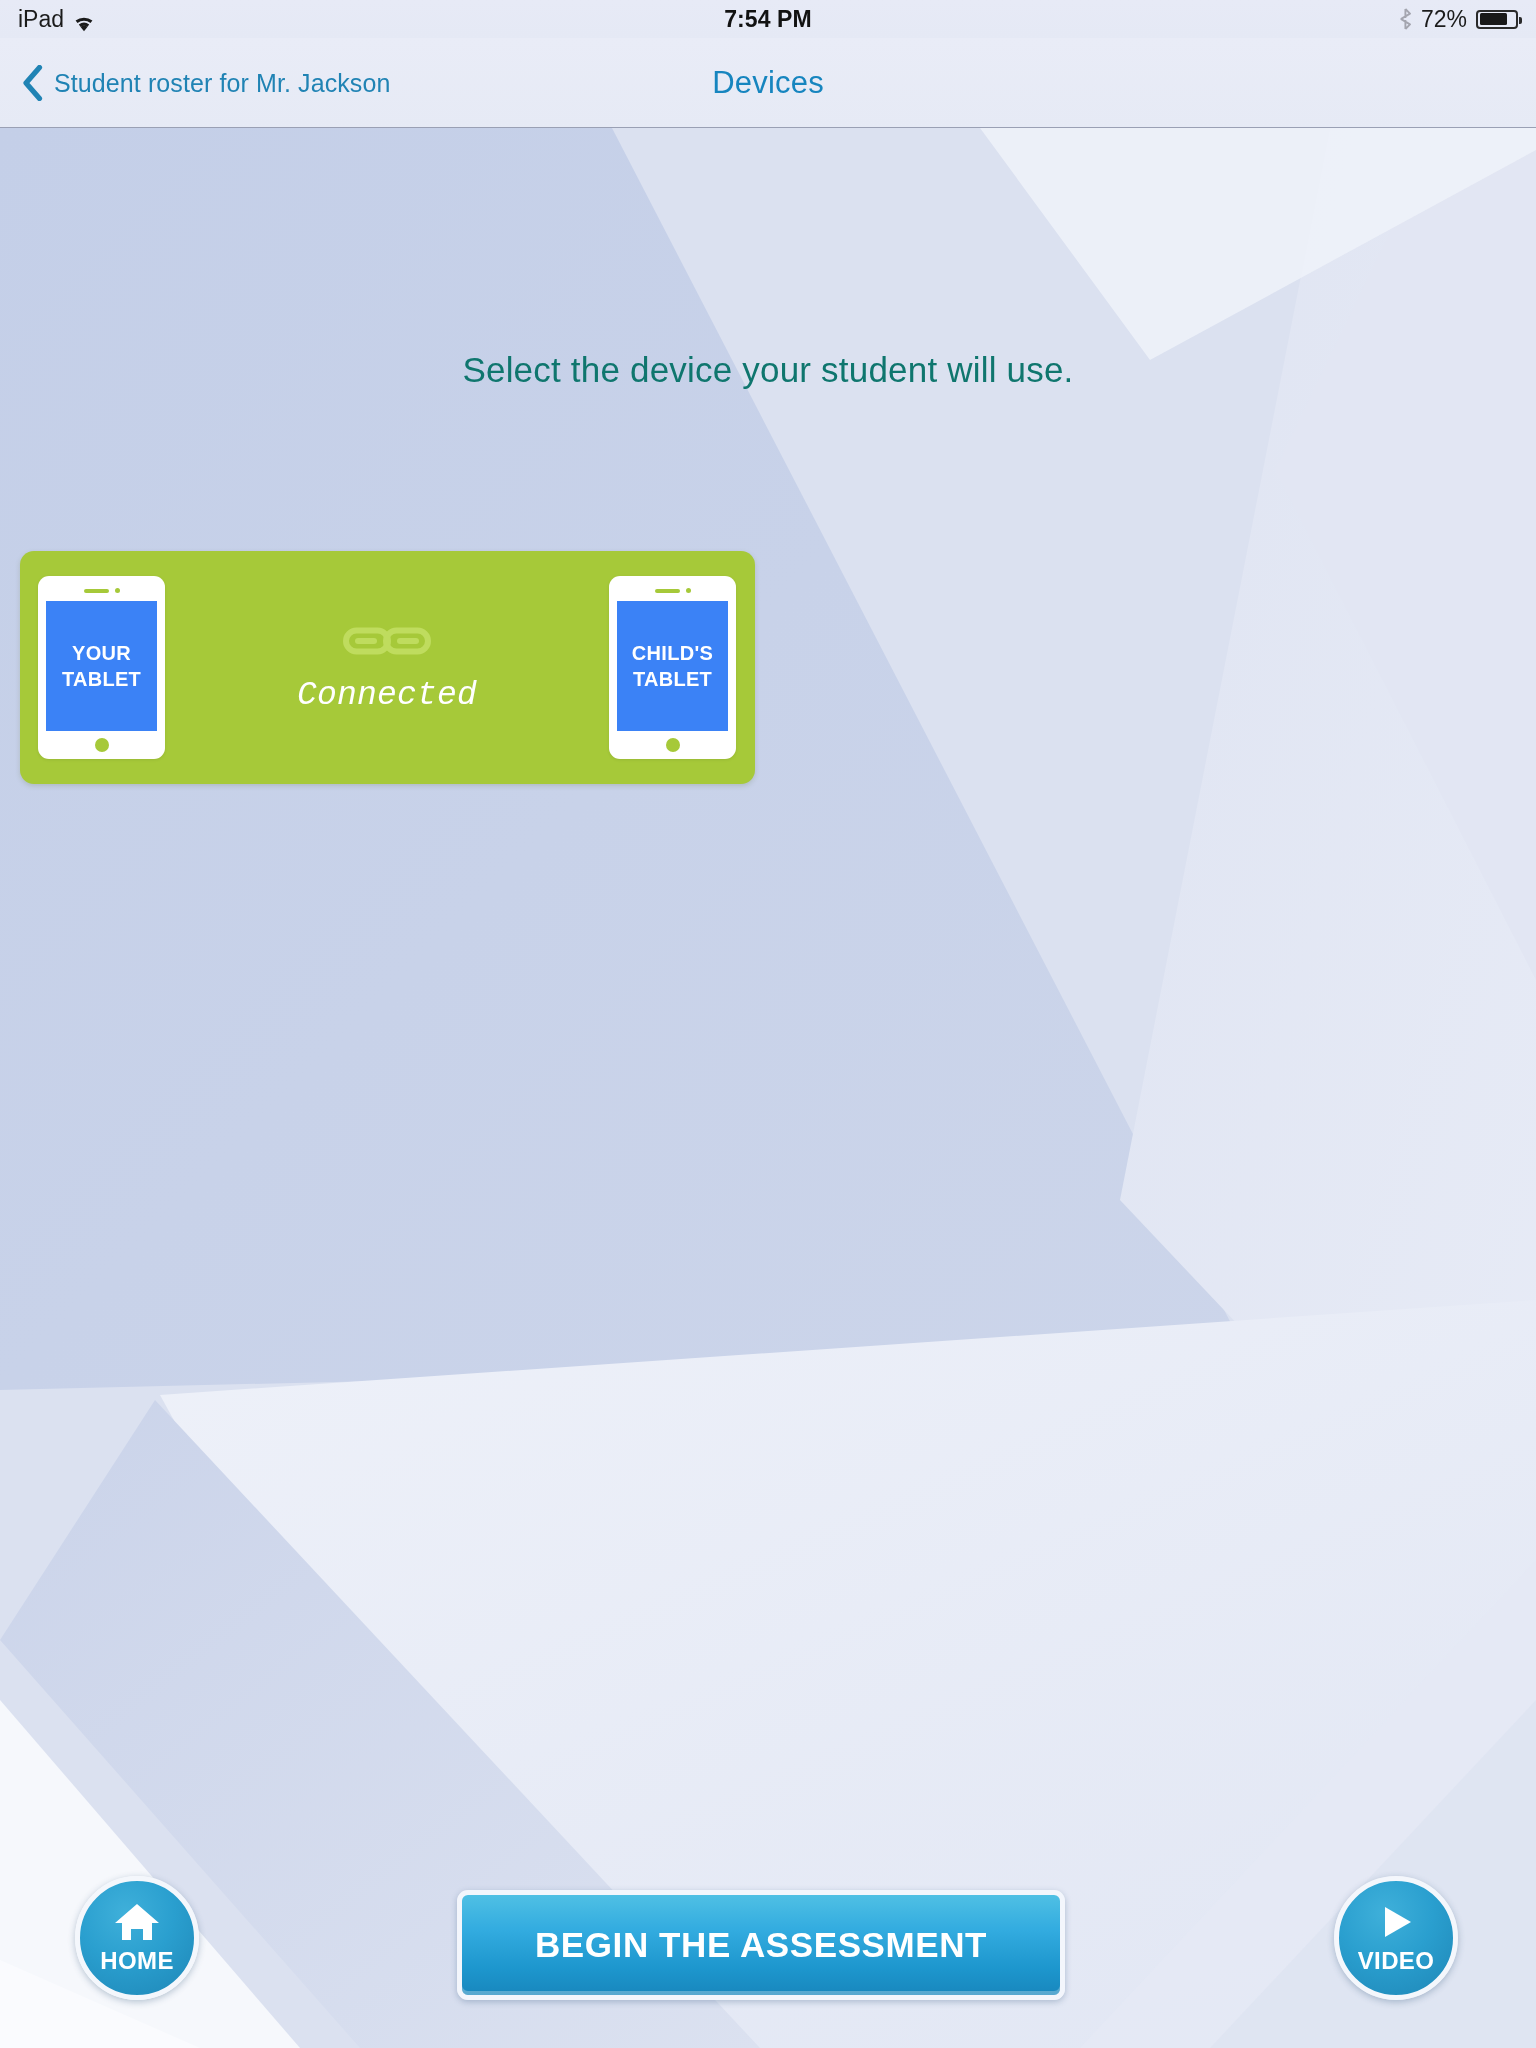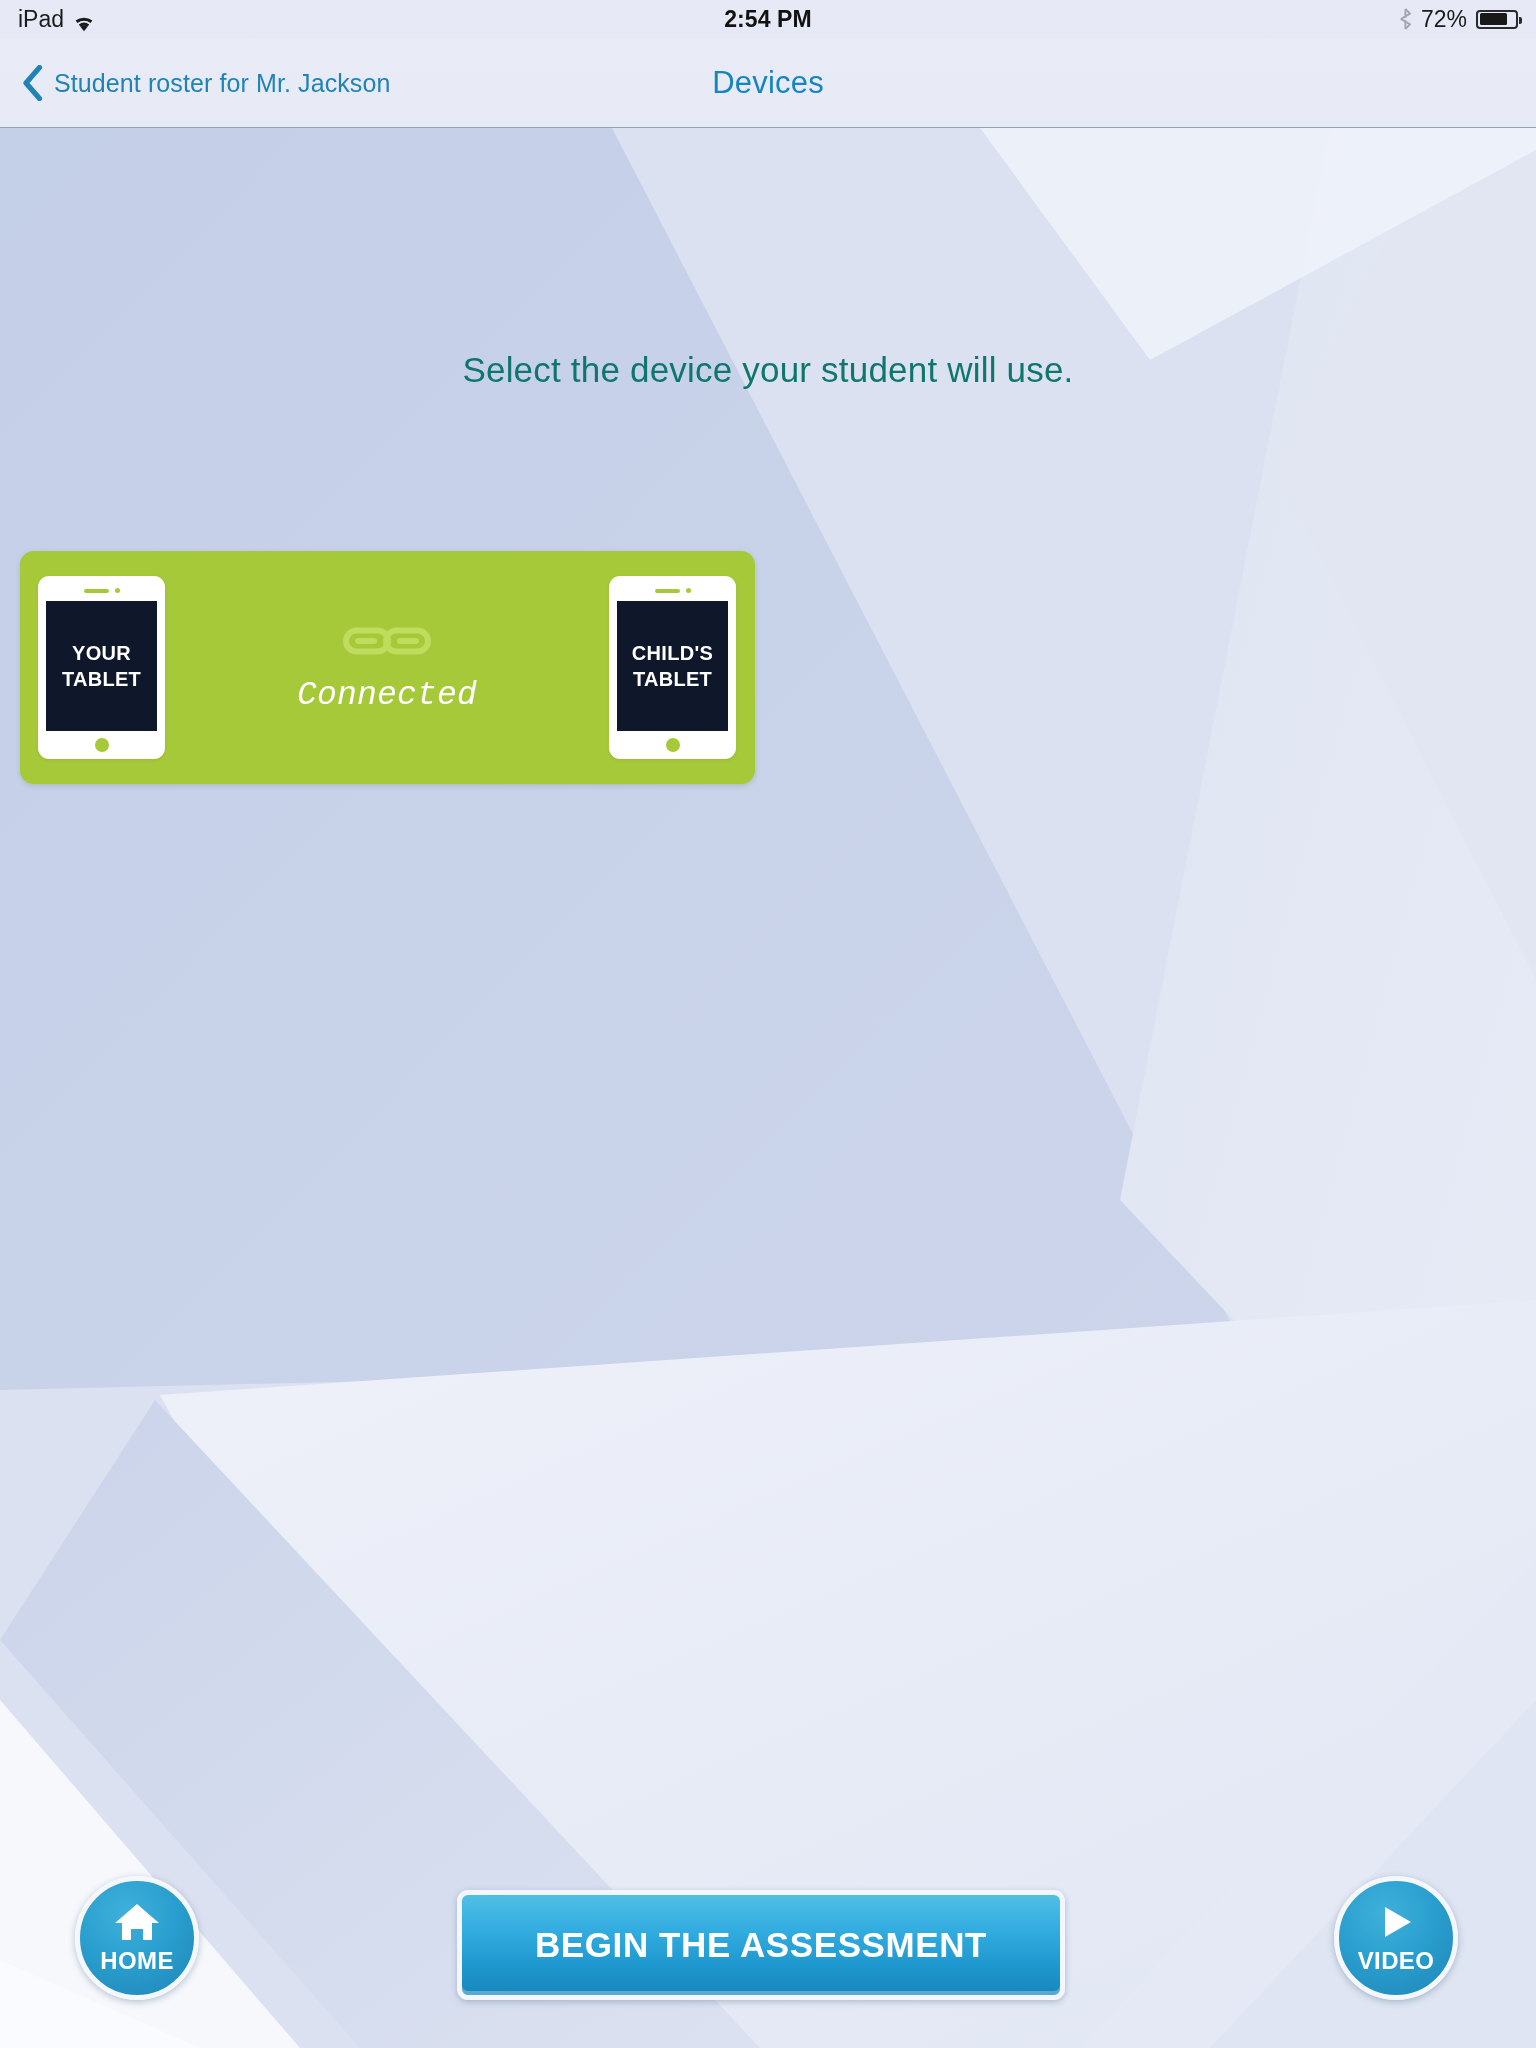--- a/index.html
+++ b/index.html
@@ -105,21 +105,21 @@
     display:flex; align-items:center; gap:6px;
   }
   .tablet .speaker .bar {
     width:25px; height:4px; background:#a6c939; border-radius:2px;
   }
   .tablet .speaker .cam {
     width:5px; height:5px; background:#a6c939; border-radius:50%;
   }
   .tablet .screen {
     position:absolute; left:8px; right:8px; top:25px; bottom:28px;
-    background:#0f172a;
+    background:#3b82f6;
     display:flex; flex-direction:column; align-items:center; justify-content:center;
     gap:2px;
   }
   .tablet .screen span {
     color:#ffffff; font-weight:bold; font-size:20px;
     line-height:1.22; letter-spacing:.3px; text-align:center;
   }
   .tablet .homebtn {
     position:absolute; bottom:7px; left:50%; transform:translateX(-50%);
     width:14px; height:14px; border-radius:50%; background:#a6c939;
@@ -223,21 +223,21 @@
     <div class="sb-left">
       <span>iPad</span>
       <span class="wifi-icon">
         <svg viewBox="0 0 22 17" width="22" height="17" aria-hidden="true">
           <path d="M11 16.2 7.6 11.9a5.6 5.6 0 0 1 6.8 0Z" fill="#1b1b1b"></path>
           <path d="M2.6 5.6A13.4 13.4 0 0 1 19.4 5.6l-1.9 2.4A10.4 10.4 0 0 0 4.5 8Z" fill="#1b1b1b"></path>
           <path d="M5.8 9.6a8.4 8.4 0 0 1 10.4 0l-1.9 2.4a5.4 5.4 0 0 0-6.6 0Z" fill="#1b1b1b"></path>
         </svg>
       </span>
     </div>
-    <div class="sb-center">2:54 PM</div>
+    <div class="sb-center">7:54 PM</div>
     <div class="sb-right">
       <span class="bt-icon">
         <svg viewBox="0 0 13 22" width="13" height="22" aria-hidden="true">
           <path d="M6.4 1v9.1M6.4 11.9V21M6.4 1l4.6 4.6-9.2 5.5M6.4 21l4.6-4.6-9.2-5.5" stroke="#7d7d85" stroke-width="1.9" fill="none" stroke-linejoin="round"></path>
         </svg>
       </span>
       <span>72%</span>
       <span class="battery">
         <span class="fill" style="width: 72%;"></span>
       </span>

